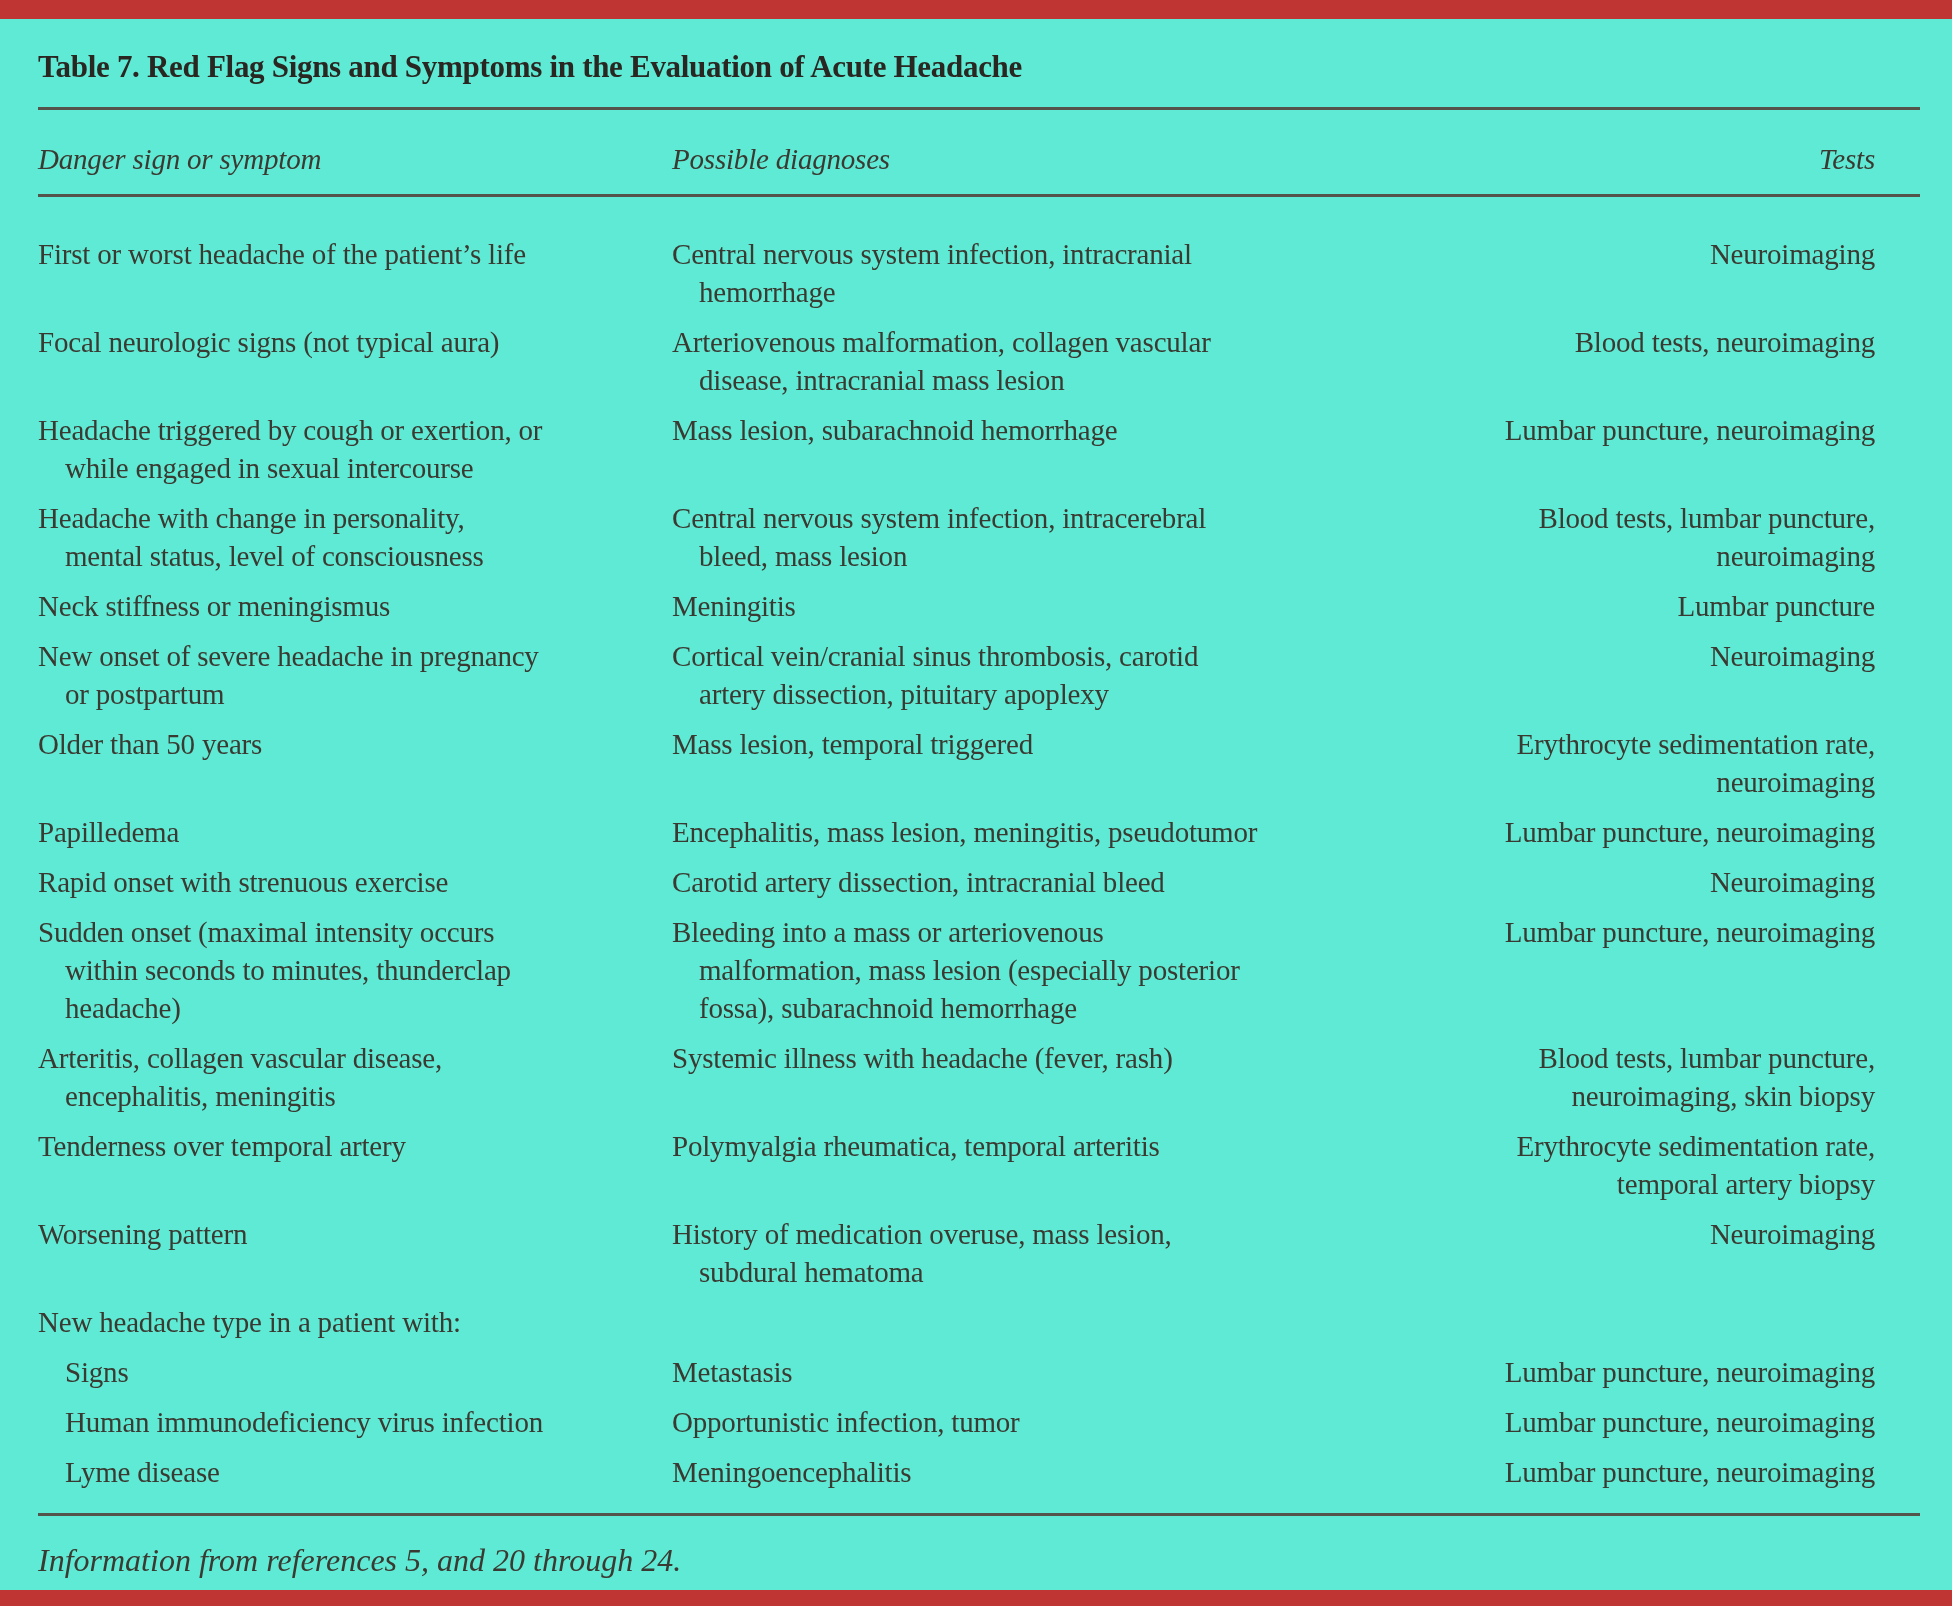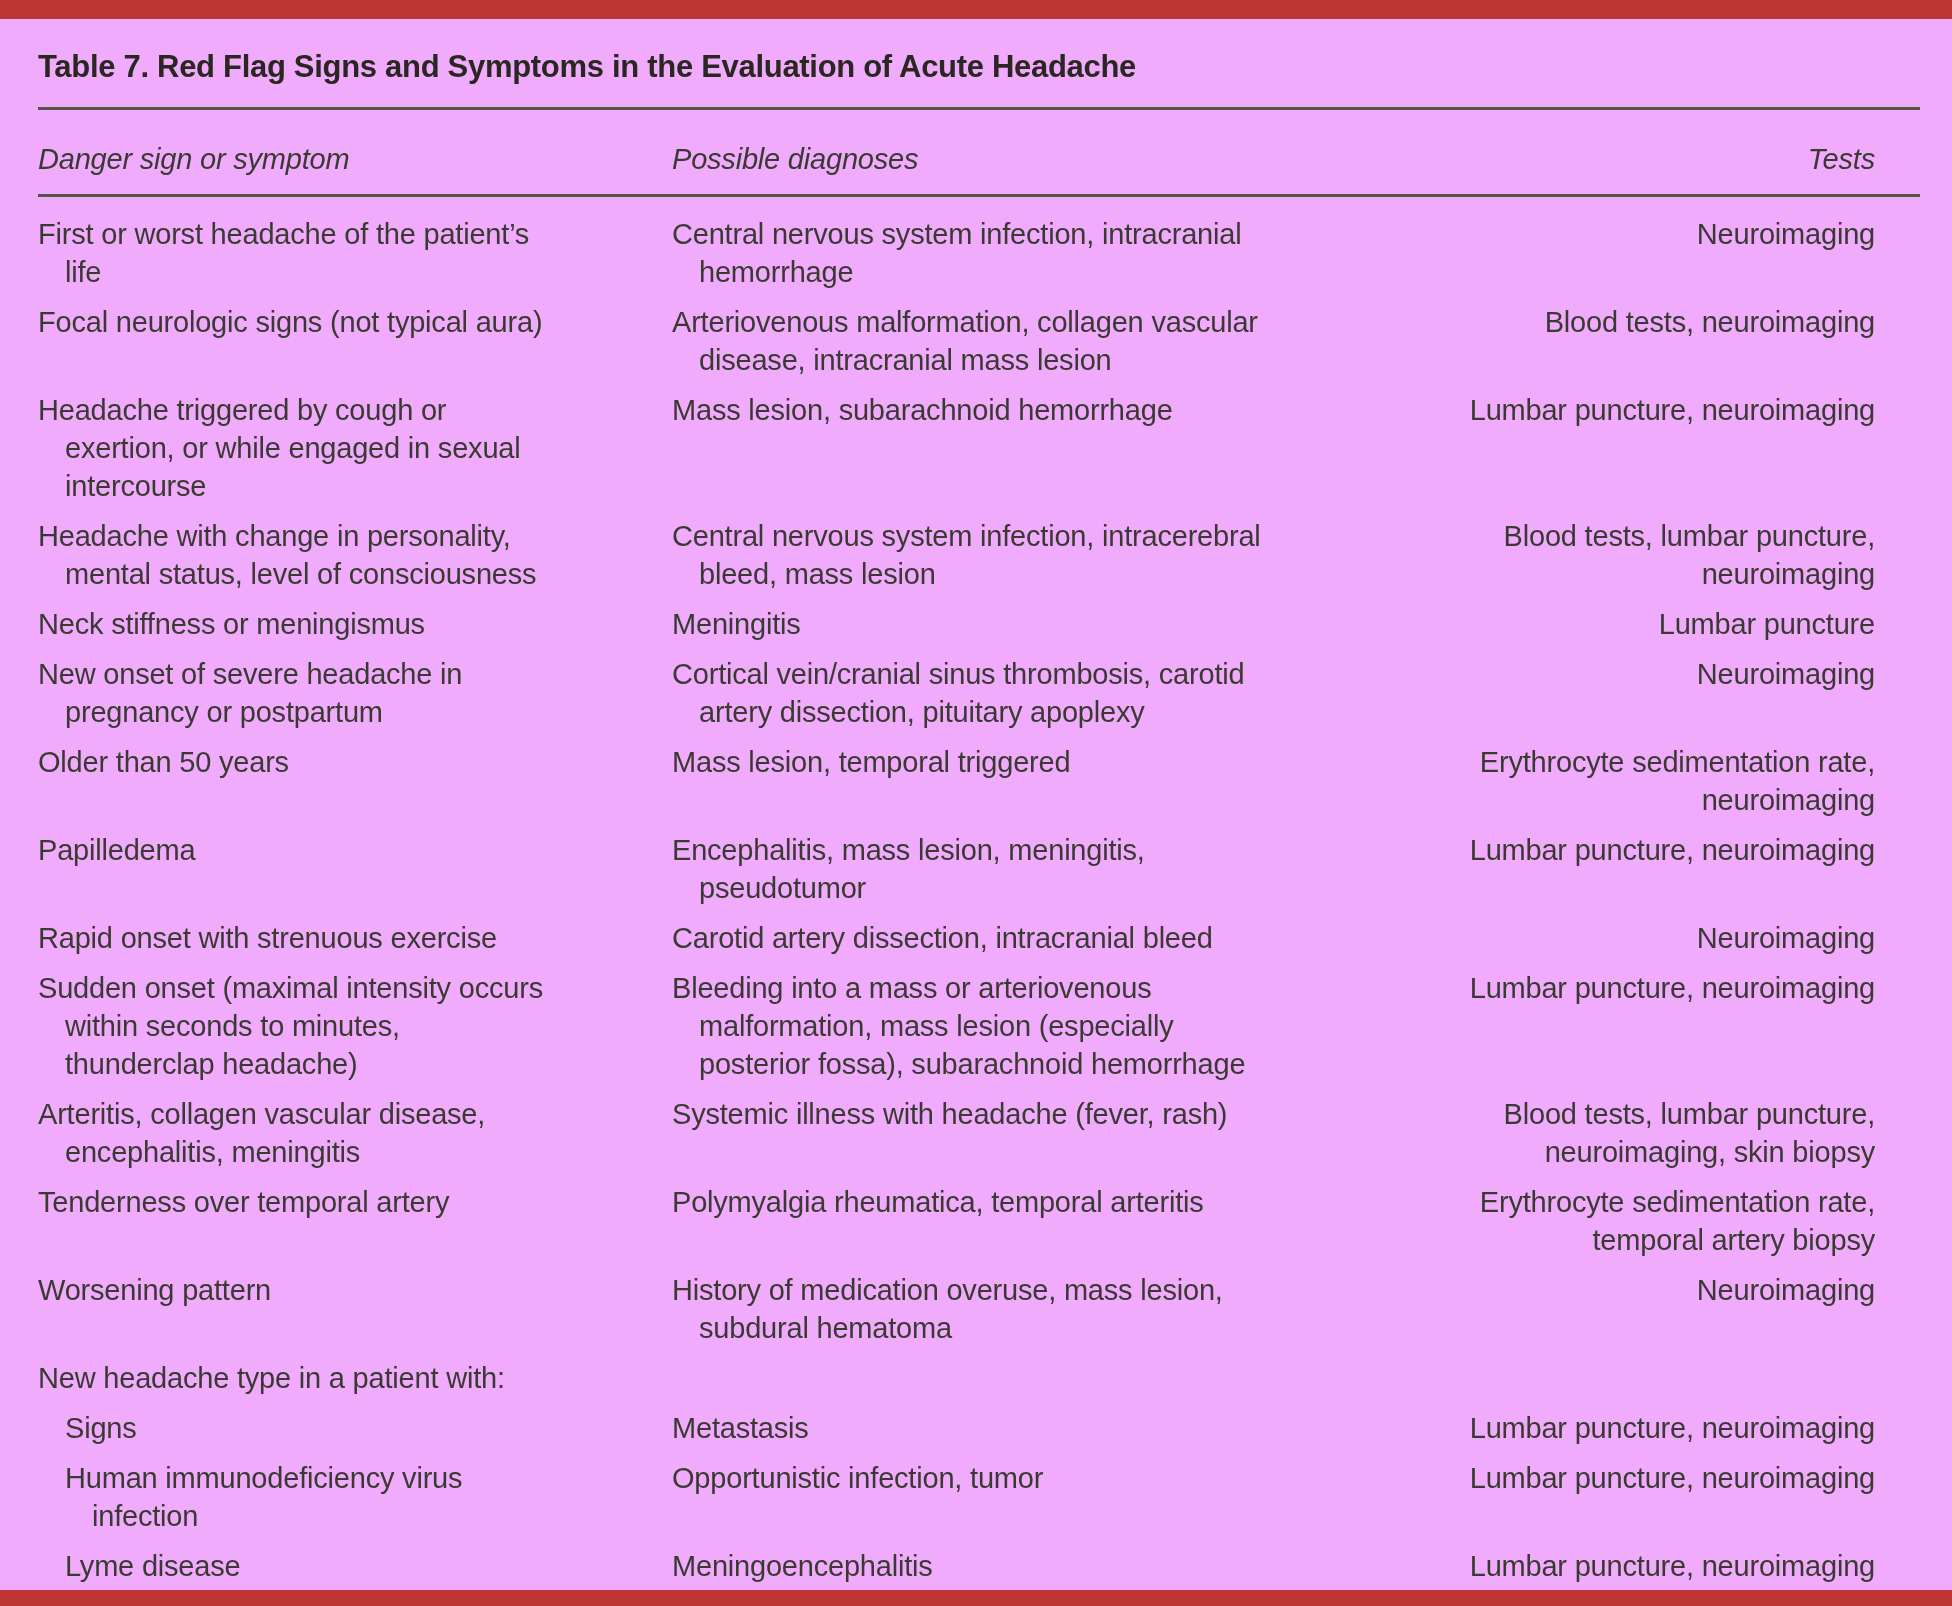--- a/index.html
+++ b/index.html
@@ -9,25 +9,26 @@
     flex-direction: column;
     background: #f4e8c1;
     font-family: "Liberation Sans", "DejaVu Sans", sans-serif;
     color: #3b3a32;
   }
   .accent-bar { background: #bf3533; flex: 0 0 auto; }
   .accent-bar.top { height: 19px; }
   .accent-bar.bottom { height: 16px; }
   .sheet {
     flex: 1 1 auto;
-    background: #f0abfc;
+    background: #5eead4;
     padding: 0 32px 0 38px;
     display: flex;
     flex-direction: column;
     overflow: hidden;
+    font-family: Liberation Serif, serif;
   }
   .table-title {
     padding-top: 30px;
     font-size: 31px;
     font-weight: bold;
     letter-spacing: -0.3px;
     color: #2a2722;
   }
   .rule {
     border: none;
@@ -41,21 +42,21 @@
     display: grid;
     grid-template-columns: 634px 743px 1fr;
     align-items: start;
   }
   .header-row {
     padding: 30px 0 16px 0;
     font-style: italic;
     font-size: 27px;
     color: #3b3a32;
   }
-  .tbody { padding-top: 18px; }
+  .tbody { padding-top: 6px; margin-top: 32px; }
   .data-row { margin-bottom: 12px; }
   .cell {
     font-size: 29px;
     line-height: 38px;
     letter-spacing: -0.2px;
     padding-left: 27px;
     text-indent: -27px;
   }
   .cell.c1 { padding-right: 126px; }
   .cell.c2 { padding-right: 151px; }

